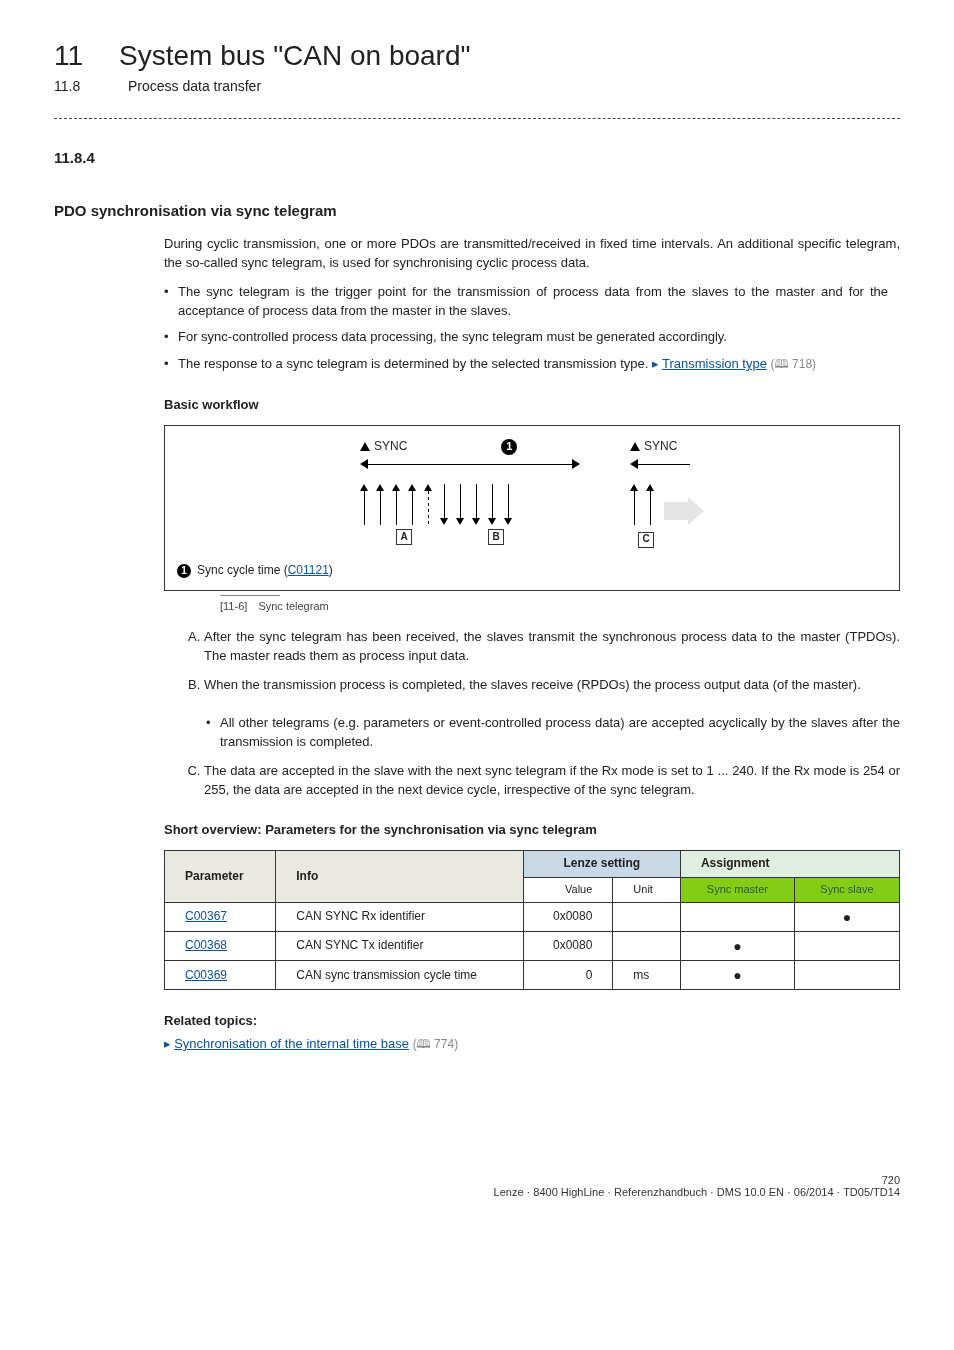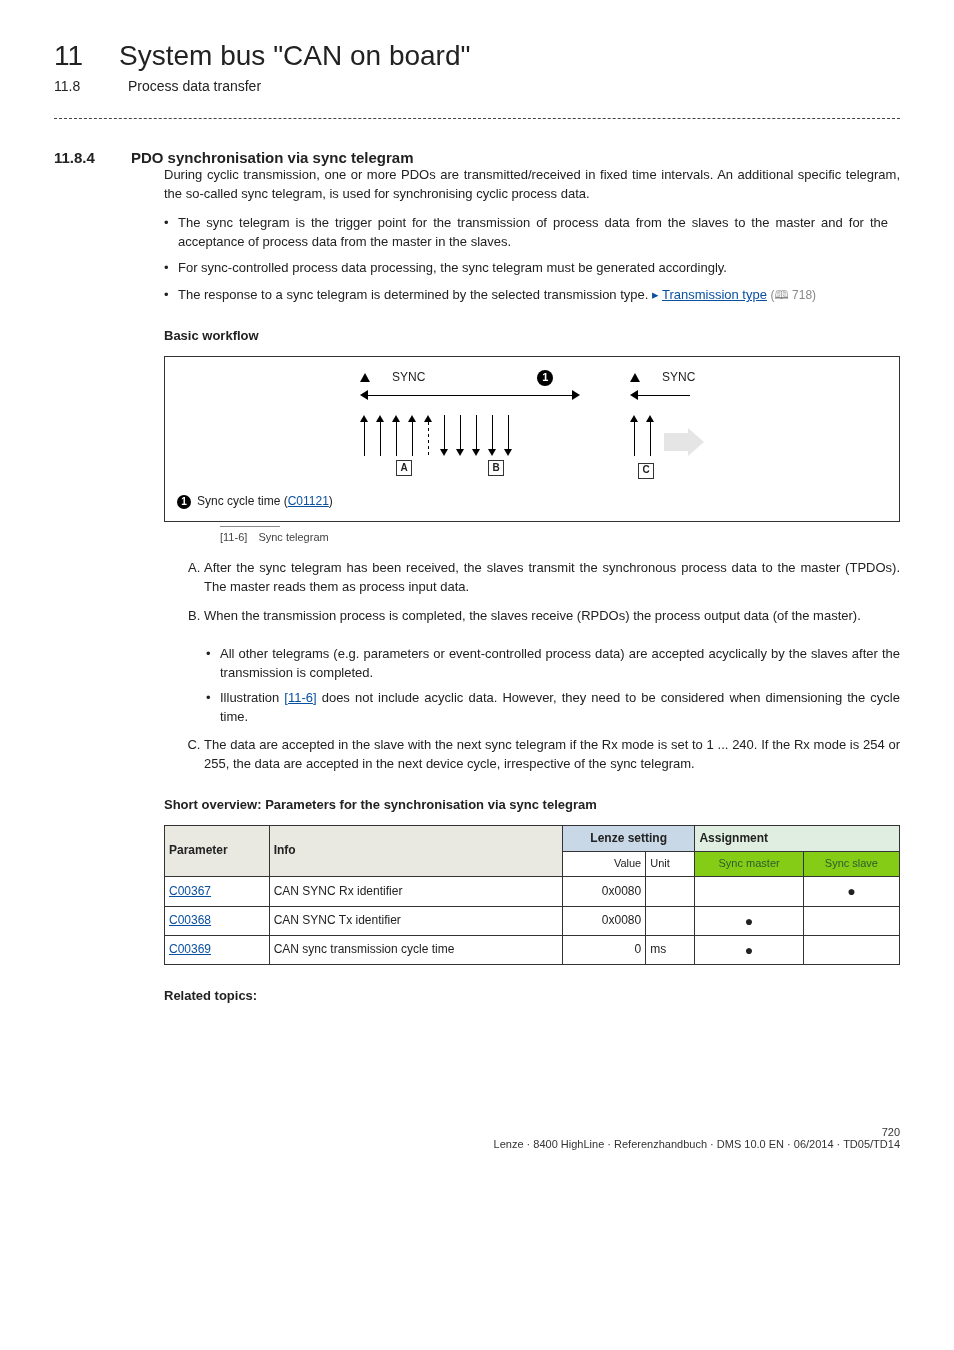--- a/index.html
+++ b/index.html
@@ -41,21 +41,22 @@
     font-size: 14px;
   }
   .dashed-rule {
     margin: 24px 0 30px 0;
     border: none;
     border-top: 1px dashed #444;
   }
   .sec-heading-line {
     display: flex;
     gap: 36px;
-    margin-bottom: 0;
+    margin-bottom: 16px;
+    flex-direction: column;
   }
   .sec-num, .sec-title {
     font-size: 15px;
     font-weight: 700;
   }
   .body-indent {
     margin-left: 110px;
     font-size: 13px;
     line-height: 1.45;
     text-align: justify;
@@ -120,21 +121,21 @@
     padding: 12px 0 10px 0;
   }
   .diagram-row {
     display: flex;
     align-items: flex-start;
     justify-content: center;
     gap: 50px;
   }
   .sync-group { display: flex; flex-direction: column; align-items: flex-start; }
   .sync-label-row {
-    display: flex; align-items: center; gap: 22px;
+    display: flex; align-items: center; gap: 4px;
     font-size: 12px;
   }
   .tri-up {
     width: 0; height: 0;
     border-left: 5px solid transparent;
     border-right: 5px solid transparent;
     border-bottom: 9px solid #000;
   }
   .black-circle-num {
     display: inline-flex; align-items: center; justify-content: center;
@@ -186,21 +187,21 @@
 
   
   table.params {
     width: 100%;
     border-collapse: collapse;
     font-size: 12px;
     margin-top: 10px;
   }
   table.params th, table.params td {
     border: 1px solid #333;
-    padding: 4px 4px;
+    padding: 4px 20px;
     vertical-align: middle;
   }
   table.params thead th {
     background: #e9e9e2;
     font-weight: 700;
     text-align: left;
   }
   table.params thead th.lenze { background:#c8d8e6; text-align:center;}
   table.params thead th.assign { background:#dfeee0; text-align:left;}
   table.params tr.sub th {
@@ -360,23 +361,20 @@
     </div>
   </div>
 
   <div class="body-indent2" style="margin-top:14px;">
     <ol class="letters">
       <li>After the sync telegram has been received, the slaves transmit the synchronous process data to the master (TPDOs). The master reads them as process input data.</li>
       <li>
         <span>When the transmission process is completed, the slaves receive (RPDOs) the process output data (of the master).</span>
         <ul class="inner-bullets">
           <li>All other telegrams (e.g. parameters or event-controlled process data) are accepted acyclically by the slaves after the transmission is completed.</li>
-          <li>
-            <span>Illustration </span><a class="link" href="#">[11-6]</a><span> does not include acyclic data. However, they need to be considered when dimensioning the cycle time.</span>
-          </li>
         </ul>
       </li>
       <li>The data are accepted in the slave with the next sync telegram if the Rx mode is set to 1 ... 240. If the Rx mode is 254 or 255, the data are accepted in the next device cycle, irrespective of the sync telegram.</li>
     </ol>
   </div>
 
   <div class="body-indent subhead">Short overview: Parameters for the synchronisation via sync telegram</div>
 
   <div class="body-indent">
     <table class="params">
@@ -417,18 +415,22 @@
           <td class="num">0</td>
           <td>ms</td>
           <td class="center dot">●</td>
           <td class="center"></td>
         </tr>
       </tbody>
     </table>
   </div>
 
   <div class="body-indent subhead">Related topics:</div>
+  <div class="body-indent" style="margin-top:4px;">
+    <span class="linkarrow">▸ </span><a class="link" href="#">Synchronisation of the internal time base</a>
+    <span class="bookref"> (🕮<span> 774)</span></span>
+  </div>
 
   <div class="footer">
     <span>720</span>
     <span>Lenze · 8400 HighLine · Referenzhandbuch · DMS 10.0 EN · 06/2014 · TD05/TD14</span>
   </div>
 </div>
 
 </body></html>

